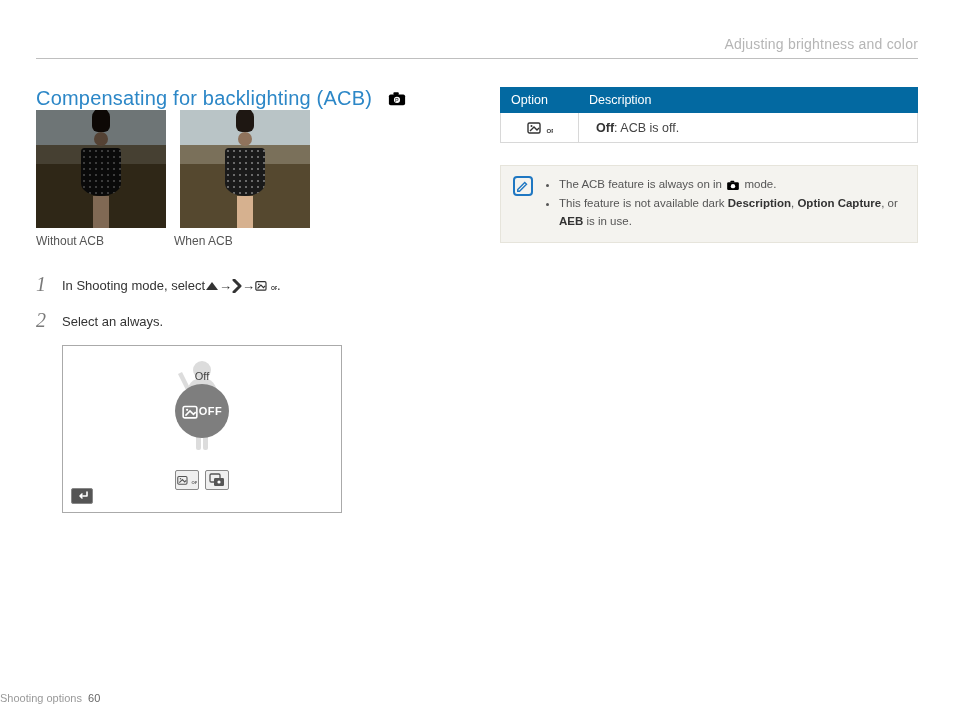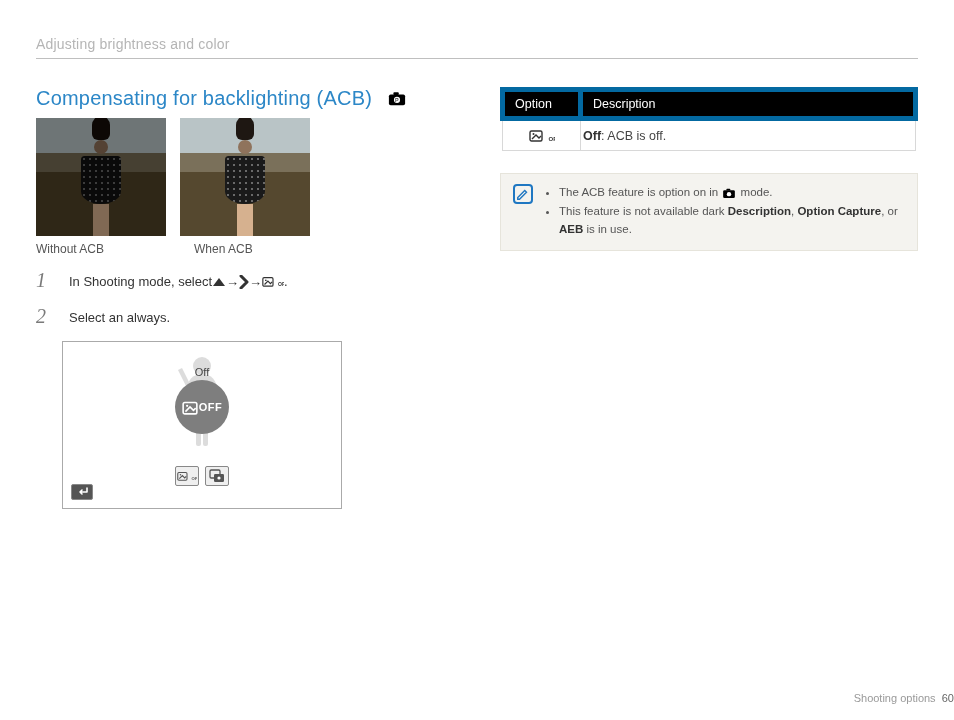--- a/index.html
+++ b/index.html
@@ -14,35 +14,35 @@
     position: relative;
   }
   .page-header {
     font-size: 14px;
     color: #b5b5b5;
     font-weight: 300;
     border-bottom: 1px solid #bfbfbf;
     padding-bottom: 6px;
     margin-bottom: 28px;
     letter-spacing: 0.2px;
+    text-align: right;
   }
   .columns {
     display: flex;
     gap: 44px;
   }
   .left-col { width: 420px; }
   .right-col { flex: 1; }
   .section-title {
     color: #2c87c7;
     font-size: 20px;
     font-weight: 400;
     display: flex;
     align-items: center;
     gap: 14px;
-    margin-bottom: 8px;
     letter-spacing: 0.2px;
   }
   .camera-icon-wrap {
     display: inline-flex;
     align-items: center;
   }
   .camera-icon-svg { display:inline-block; color:#4a4a4a; }
   .intro { line-height: 1.45; color:#4d4d4d; margin-bottom: 16px; }
   .photo-row { display: flex; gap: 14px; margin-bottom: 6px; }
   .photo {
@@ -86,33 +86,33 @@
     background:#d6b18f;
     margin:0 auto;
     position:relative;
   }
   .person-legs::before, .person-legs::after {
     content:""; position:absolute; bottom:0; width:7px;height:34px;
     background:#d6b18f;
   }
   .person-legs::before{ left:0; }
   .person-legs::after{ right:0; }
-  .caption-row { display:flex; gap:28px; margin-bottom: 14px;}
+  .caption-row { display:flex; gap:8px; margin-bottom: 26px;}
   .caption-row span { width:130px; font-size:12px; color:#555; }
 
   .step { display:flex; gap:10px; margin-bottom:14px; align-items:flex-start; }
   .step-num {
     font-family: Georgia, 'Times New Roman', serif;
     font-style: italic;
     font-size: 20px;
     color:#7a7a7a;
     width:16px;
     line-height:1;
   }
-  .step-text { line-height:1.5; color:#333; padding-top:2px; display:flex; flex-wrap:wrap; align-items:center; margin-left:7px;}
+  .step-text { line-height:1.5; color:#333; padding-top:2px; display:flex; flex-wrap:wrap; align-items:center; }
   .inline-icon { display:inline-flex; vertical-align:middle; }
 
   .lcd {
     margin-left: 26px;
     width: 280px; height: 168px;
     border:1px solid #aaa;
     background:#fff;
     position:relative;
     margin-top:4px;
   }
@@ -151,28 +151,28 @@
     font-size:12px;
   }
 
   table.opts {
     width:100%;
     border-collapse: collapse;
     font-size:12.5px;
     margin-bottom: 22px;
   }
   table.opts th {
-    background:#000000; color:#fff; font-weight:400;
+    background:#0369a1; color:#fff; font-weight:400;
     text-align:left; padding:5px 10px;
-    border:5px solid #0369a1;
+    border:1px solid #0369a1;
   }
   table.opts th:first-child { width:78px; }
   table.opts td {
     border:1px solid #d8d8d8;
-    padding:7px 2px;
+    padding:7px 17px;
     color:#444;
     vertical-align: middle;
   }
   table.opts td.iconcell { text-align:center; }
 
   .note-box {
     display:flex;
     gap:10px;
     background:#f4f3ef;
     border:1px solid #e6e4db;
@@ -185,22 +185,22 @@
     width:20px;height:20px;border:2px solid #1f77c2;border-radius:4px;
     color:#1f77c2;flex-shrink:0;
     display:flex;align-items:center;justify-content:center;
   }
   .note-list { list-style: disc; padding-left: 16px; }
   .note-list li { margin-bottom:2px; }
   .bold { font-weight:bold; color:#333; }
 
   .footer {
     position:absolute;
-    bottom:16px; left:16px; right:0;
-    text-align:right;
+    bottom:16px; left:0; right:0;
+    text-align:left;
     font-size:11px;
     color:#999;
   }
   .footer .pg { color:#666; }
 </style>
 </head>
 <body>
 
 <svg width="0" height="0" style="position:absolute">
   <defs>
@@ -360,21 +360,21 @@
     </table>
 
     <div class="note-box">
       <div class="note-badge">
         <svg width="14" height="14" viewBox="0 0 16 16">
             <use href="#pencil-g"></use>
           </svg>
       </div>
       <ul class="note-list">
         <li>
-          <span>The ACB feature is option on in </span>
+          <span>The ACB feature is always on in </span>
           <span class="inline-icon">
               <svg width="16" height="13" viewBox="0 0 22 20" style="color:#333">
                 <use href="#camera-body"></use>
               </svg>
             </span>
           <span> mode.</span>
         </li>
         <li>
           <span>This feature is not available dark </span><span class="bold">Description</span><span>, </span><span class="bold">Option Capture</span><span>, or </span><span class="bold">AEB</span><span> is in use.</span>
         </li>

